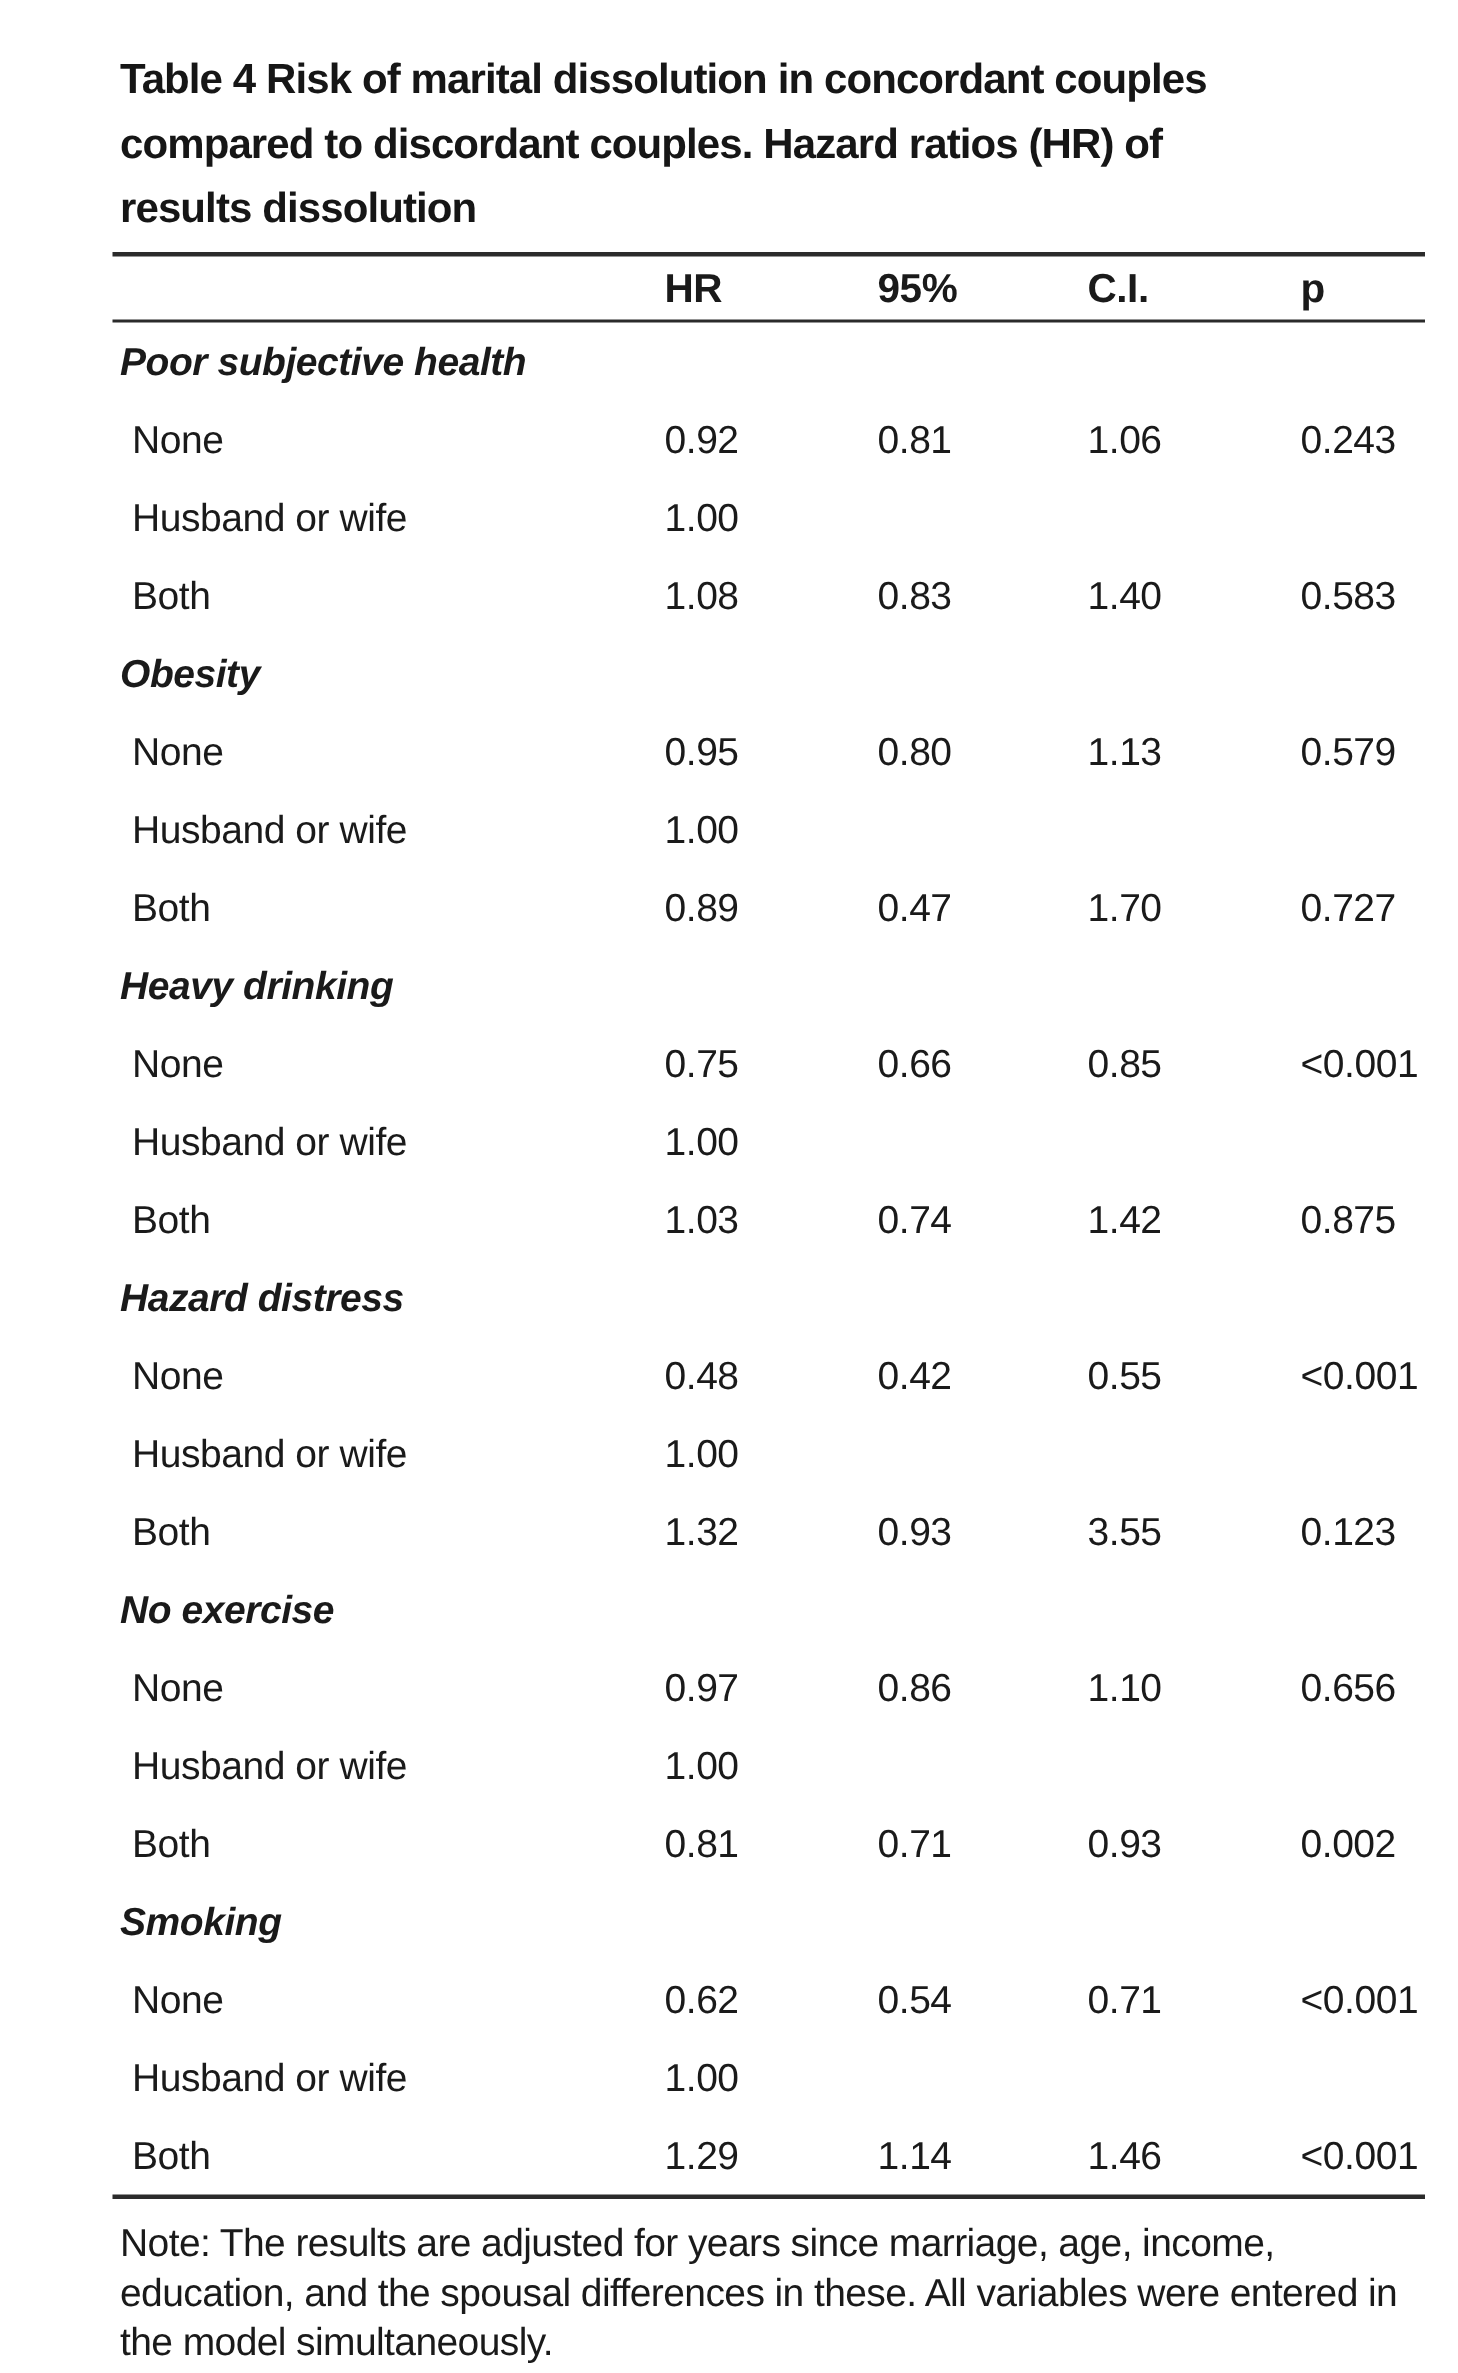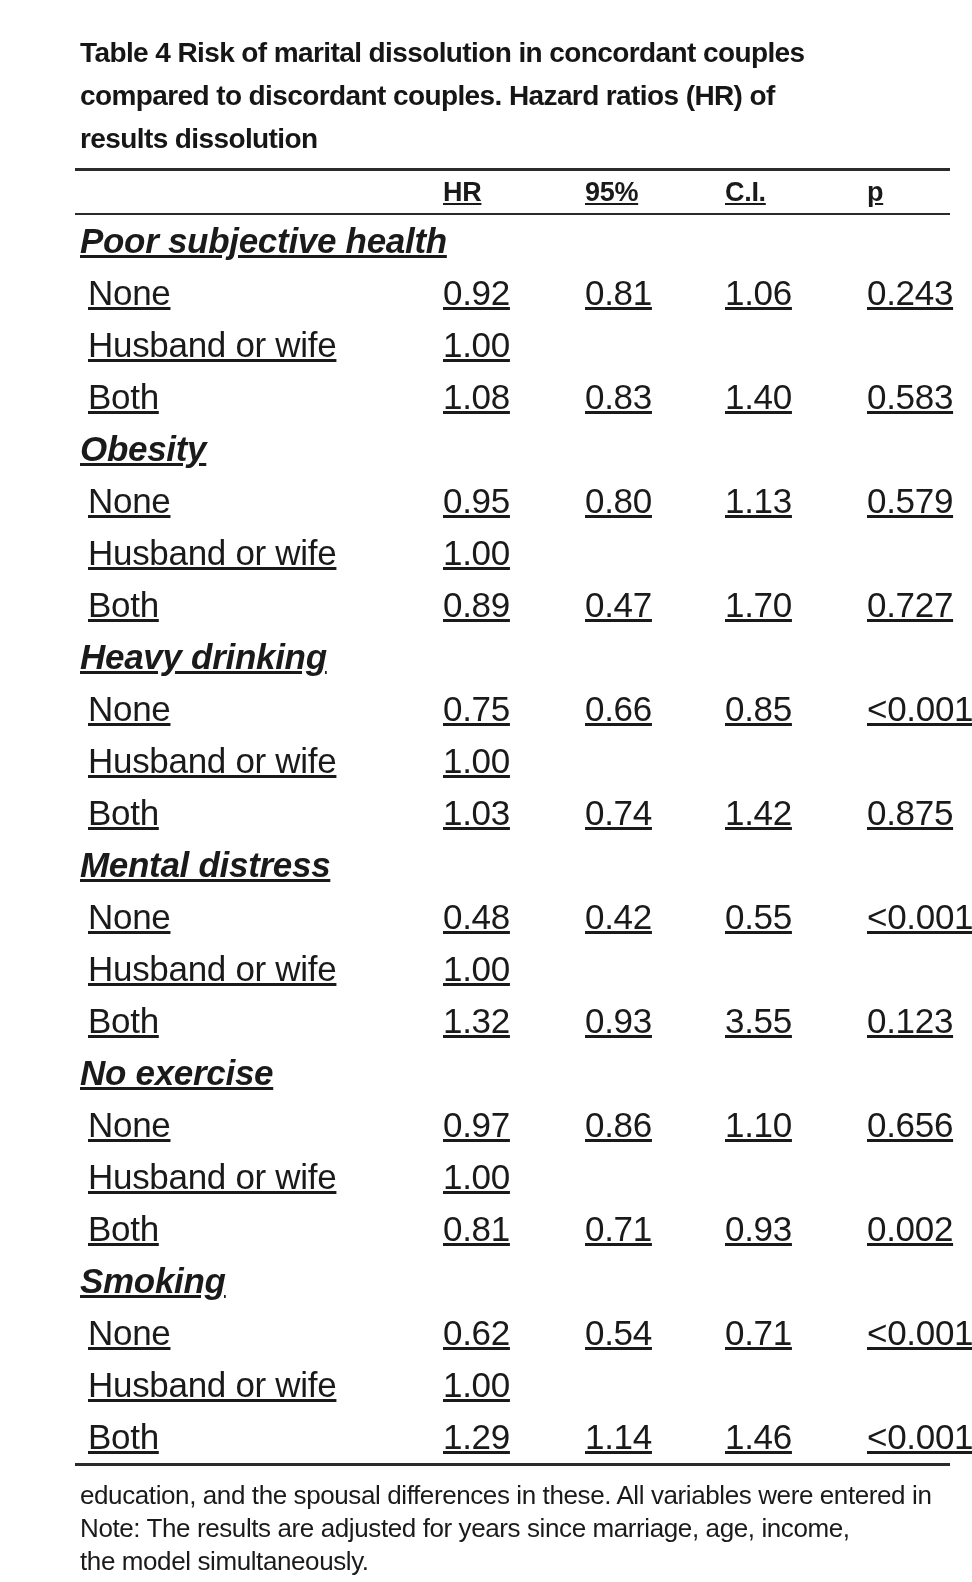--- a/index.html
+++ b/index.html
@@ -31,35 +31,34 @@
 
   
   .table {
     position: absolute;
     left: 75px;
     top: 168px;
     width: 875px;
     border-top: 3px solid #2b2b2b;
     border-bottom: 3px solid #2b2b2b;
     box-sizing: border-box;
-    text-decoration: underline;
   }
   .thead, .trow {
     display: grid;
     grid-template-columns: 368px 142px 140px 142px 1fr;
     align-items: center;
   }
   .thead {
     height: 42px;
     border-bottom: 2px solid #2b2b2b;
     font-weight: 700;
     font-size: 27px;
     letter-spacing: -0.3px;
   }
-  .trow { height: 52px; font-size: 35px; letter-spacing: -0.3px; }
+  .trow { height: 52px; font-size: 26px; letter-spacing: -0.3px; }
   .c0 { padding-left: 5px; white-space: nowrap; }
   .rowlabel { padding-left: 13px; }
   .sec { font-weight: 700; font-style: italic; }
 
   
   .note {
     position: absolute;
     left: 80px;
     top: 1479px;
     width: 880px;
@@ -157,21 +156,21 @@
           <span class="c4"></span>
         </div>
         <div class="trow">
           <span class="c0 rowlabel">Both</span>
           <span class="c1">1.03</span>
           <span class="c2">0.74</span>
           <span class="c3">1.42</span>
           <span class="c4">0.875</span>
         </div>
         <div class="trow">
-          <span class="c0 sec">Mental distress</span>
+          <span class="c0 sec">Hazard distress</span>
         </div>
         <div class="trow">
           <span class="c0 rowlabel">None</span>
           <span class="c1">0.48</span>
           <span class="c2">0.42</span>
           <span class="c3">0.55</span>
           <span class="c4">&lt;0.001</span>
         </div>
         <div class="trow">
           <span class="c0 rowlabel">Husband or wife</span>
@@ -232,18 +231,18 @@
           <span class="c0 rowlabel">Both</span>
           <span class="c1">1.29</span>
           <span class="c2">1.14</span>
           <span class="c3">1.46</span>
           <span class="c4">&lt;0.001</span>
         </div>
       </div>
   </div>
 
   <p class="note">
+    <span class="nline">Note: The results are adjusted for years since marriage, age, income,</span>
     <span class="nline">education, and the spousal differences in these. All variables were entered in</span>
-    <span class="nline">Note: The results are adjusted for years since marriage, age, income,</span>
     <span class="nline">the model simultaneously.</span>
   </p>
 
 </div>
 
 </body></html>

